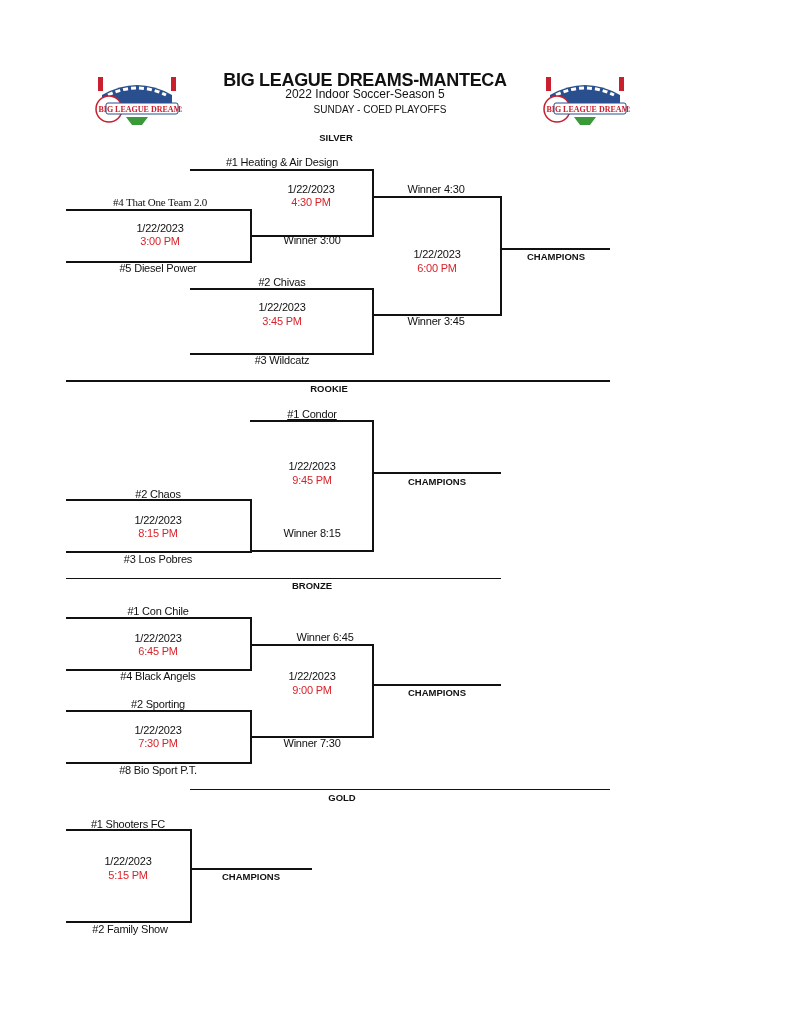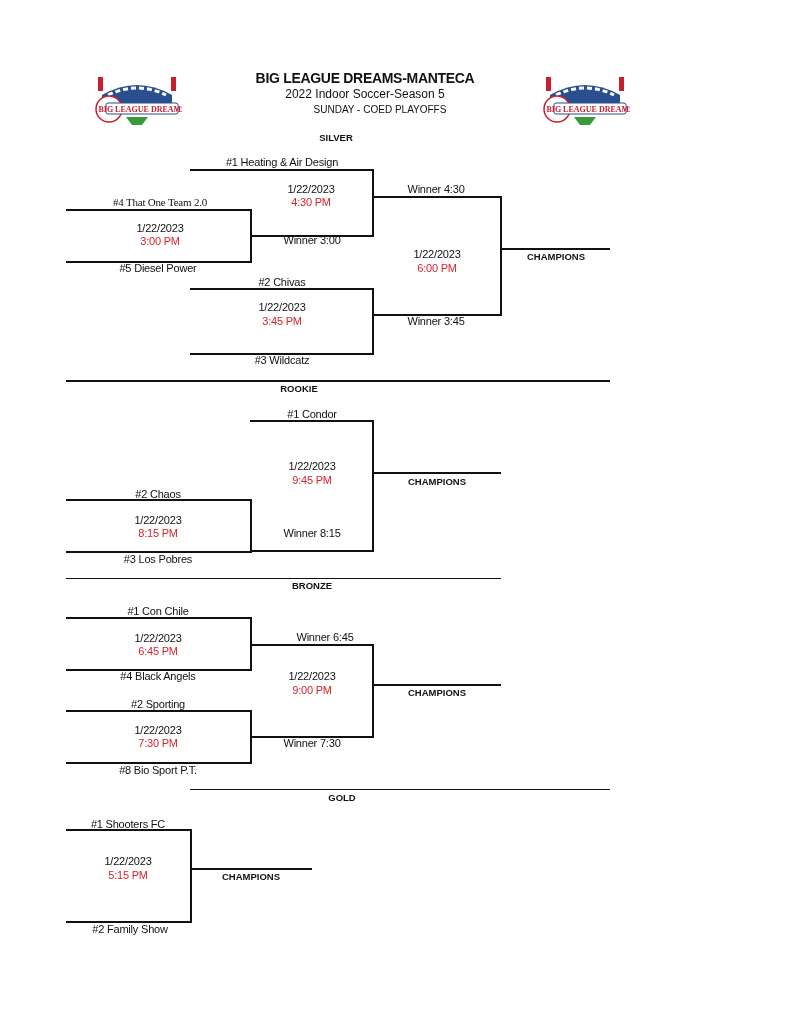--- a/index.html
+++ b/index.html
@@ -37,21 +37,21 @@
     <rect x="79" y="4" width="5" height="14" fill="#c8202f"></rect>
     <path d="M10 22 Q45 2 80 22 L80 30 L10 30 Z" fill="#2a4f8f"></path>
     <path d="M16 22 Q45 8 74 22" stroke="#fff" stroke-width="3" fill="none" stroke-dasharray="5 3"></path>
     <circle cx="17" cy="36" r="13" fill="#fff" stroke="#c8202f" stroke-width="1.5"></circle>
     <rect x="14" y="30" width="72" height="11" rx="2" fill="#fff" stroke="#2a4f8f" stroke-width="1"></rect>
     <text x="50" y="39" font-size="8" font-weight="bold" fill="#c8202f" text-anchor="middle" font-family="Liberation Serif, serif">BIG LEAGUE DREAMS</text>
     <path d="M34 44 L56 44 L50 52 L40 52 Z" fill="#3a9a3a"></path>
   </svg>
 </div>
 
-<div class="title" style="top:70px;font-size:14px;font-weight:bold;letter-spacing:-0.3px;">BIG LEAGUE DREAMS-MANTECA</div>
+<div class="title" style="top:70px;font-size:18px;font-weight:bold;letter-spacing:-0.3px;">BIG LEAGUE DREAMS-MANTECA</div>
 <div class="title" style="top:87px;font-size:12px;">2022 Indoor Soccer-Season 5</div>
 <div class="title" style="top:104px;font-size:10px;margin-left:15px;">SUNDAY - COED PLAYOFFS</div>
 
 <div class="sec" style="left:336px;top:132px;">SILVER</div>
 
 <div class="t" style="left:282px;top:156px;">#1 Heating &amp; Air Design</div>
 <div class="hl" style="left:190px;top:169px;width:183px;"></div>
 <div class="vl" style="left:372px;top:169px;height:67px;"></div>
 <div class="date" style="left:311px;top:183px;">1/22/2023</div>
 <div class="time" style="left:311px;top:196px;">4:30 PM</div>
@@ -78,23 +78,23 @@
 <div class="hl" style="left:372px;top:196px;width:129px;"></div>
 <div class="vl" style="left:500px;top:196px;height:119px;"></div>
 <div class="date" style="left:437px;top:248px;">1/22/2023</div>
 <div class="time" style="left:437px;top:262px;">6:00 PM</div>
 <div class="hl" style="left:372px;top:314px;width:130px;"></div>
 <div class="t" style="left:436px;top:315px;">Winner 3:45</div>
 <div class="hl" style="left:500px;top:248px;width:110px;border-top-width:2.5px;"></div>
 <div class="champ" style="left:556px;top:251px;">CHAMPIONS</div>
 
 <div class="hl" style="left:66px;top:380px;width:544px;"></div>
-<div class="sec" style="left:299px;top:383px;text-align:center;">ROOKIE</div>
+<div class="sec" style="left:329px;top:383px;text-align:center;">ROOKIE</div>
 
-<div class="t" style="left:312px;top:408px;">#1 Condor</div>
+<div class="t" style="left:312px;top:408px;text-decoration:underline;">#1 Condor</div>
 <div class="hl" style="left:250px;top:420px;width:123px;"></div>
 <div class="vl" style="left:372px;top:420px;height:131px;"></div>
 <div class="date" style="left:312px;top:460px;">1/22/2023</div>
 <div class="time" style="left:312px;top:474px;">9:45 PM</div>
 <div class="hl" style="left:372px;top:472px;width:129px;border-top-width:2.5px;"></div>
 <div class="champ" style="left:437px;top:476px;">CHAMPIONS</div>
 
 <div class="t" style="left:158px;top:488px;">#2 Chaos</div>
 <div class="hl" style="left:66px;top:499px;width:185px;"></div>
 <div class="vl" style="left:250px;top:499px;height:53px;"></div>

